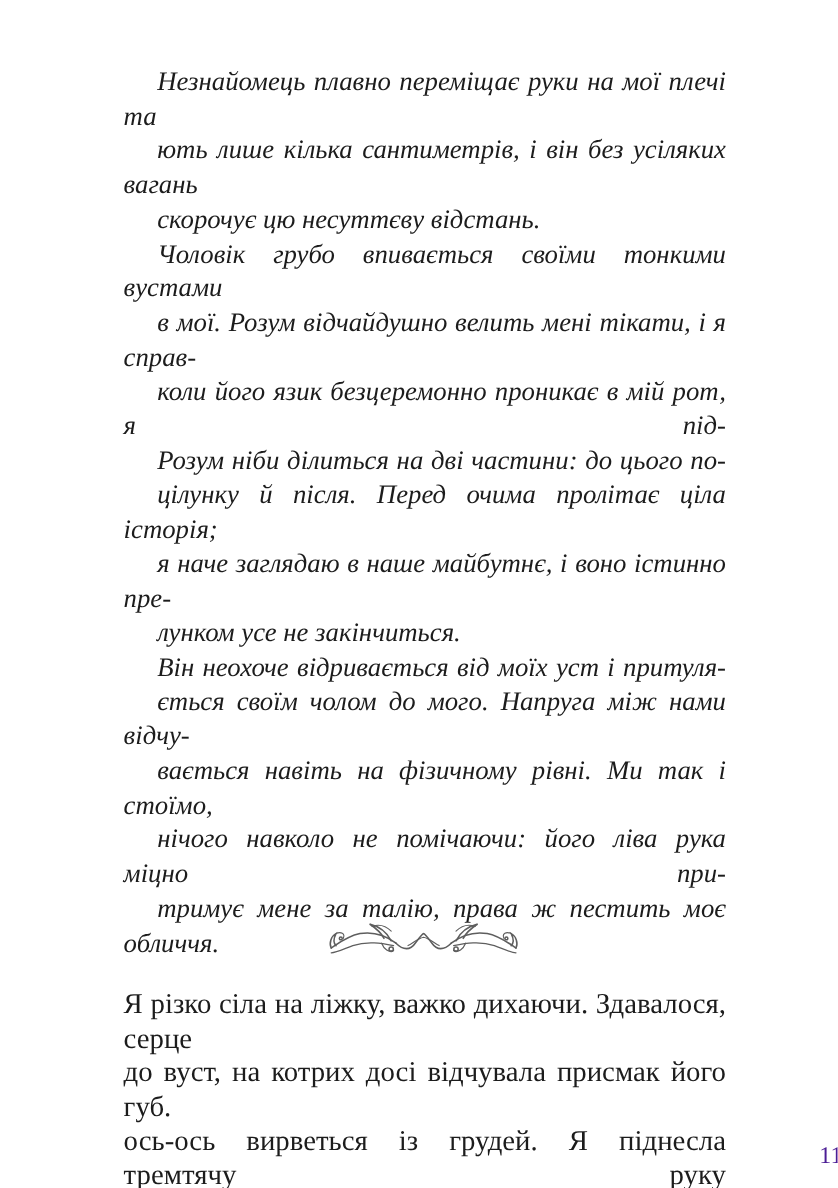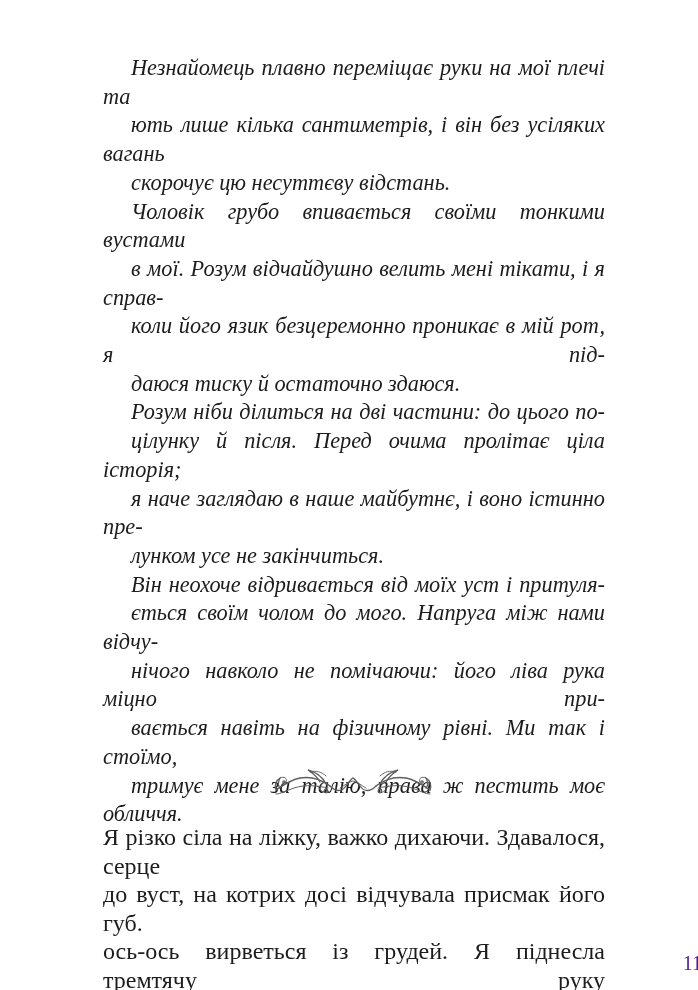--- a/index.html
+++ b/index.html
@@ -80,35 +80,34 @@
     <p>
       <span class="jl first">Незнайомець плавно переміщає руки на мої плечі та</span>
       <span class="jl">ють лише кілька сантиметрів, і він без усіляких вагань</span>
       <span class="line">скорочує цю несуттєву відстань.</span>
     </p>
 
     <p>
       <span class="jl first">Чоловік грубо впивається своїми тонкими вустами</span>
       <span class="jl">в мої. Розум відчайдушно велить мені тікати, і я справ-</span>
       <span class="jl">коли його язик безцеремонно проникає в мій рот, я під-</span>
-      <span class="line">даюся тиску й остаточно здаюся.</span>
     </p>
 
     <p>
       <span class="jl first">Розум ніби ділиться на дві частини: до цього по-</span>
       <span class="jl">цілунку й після. Перед очима пролітає ціла історія;</span>
       <span class="jl">я наче заглядаю в наше майбутнє, і воно істинно пре-</span>
       <span class="line">лунком усе не закінчиться.</span>
     </p>
 
     <p>
       <span class="jl first">Він неохоче відривається від моїх уст і притуля-</span>
       <span class="jl">ється своїм чолом до мого. Напруга між нами відчу-</span>
+      <span class="jl">вається навіть на фізичному рівні. Ми так і стоїмо,</span>
       <span class="jl">нічого навколо не помічаючи: його ліва рука міцно при-</span>
-      <span class="jl">вається навіть на фізичному рівні. Ми так і стоїмо,</span>
       <span class="jl">тримує мене за талію, права ж пестить моє обличчя.</span>
 
     </p>
 
   </div>
 
   <div class="ornament">
     <svg width="166" height="36" viewBox="0 0 166 36" xmlns="http://www.w3.org/2000/svg">
       <g fill="none" stroke="#5e5e5e" stroke-width="1.3" stroke-linecap="round">
 

